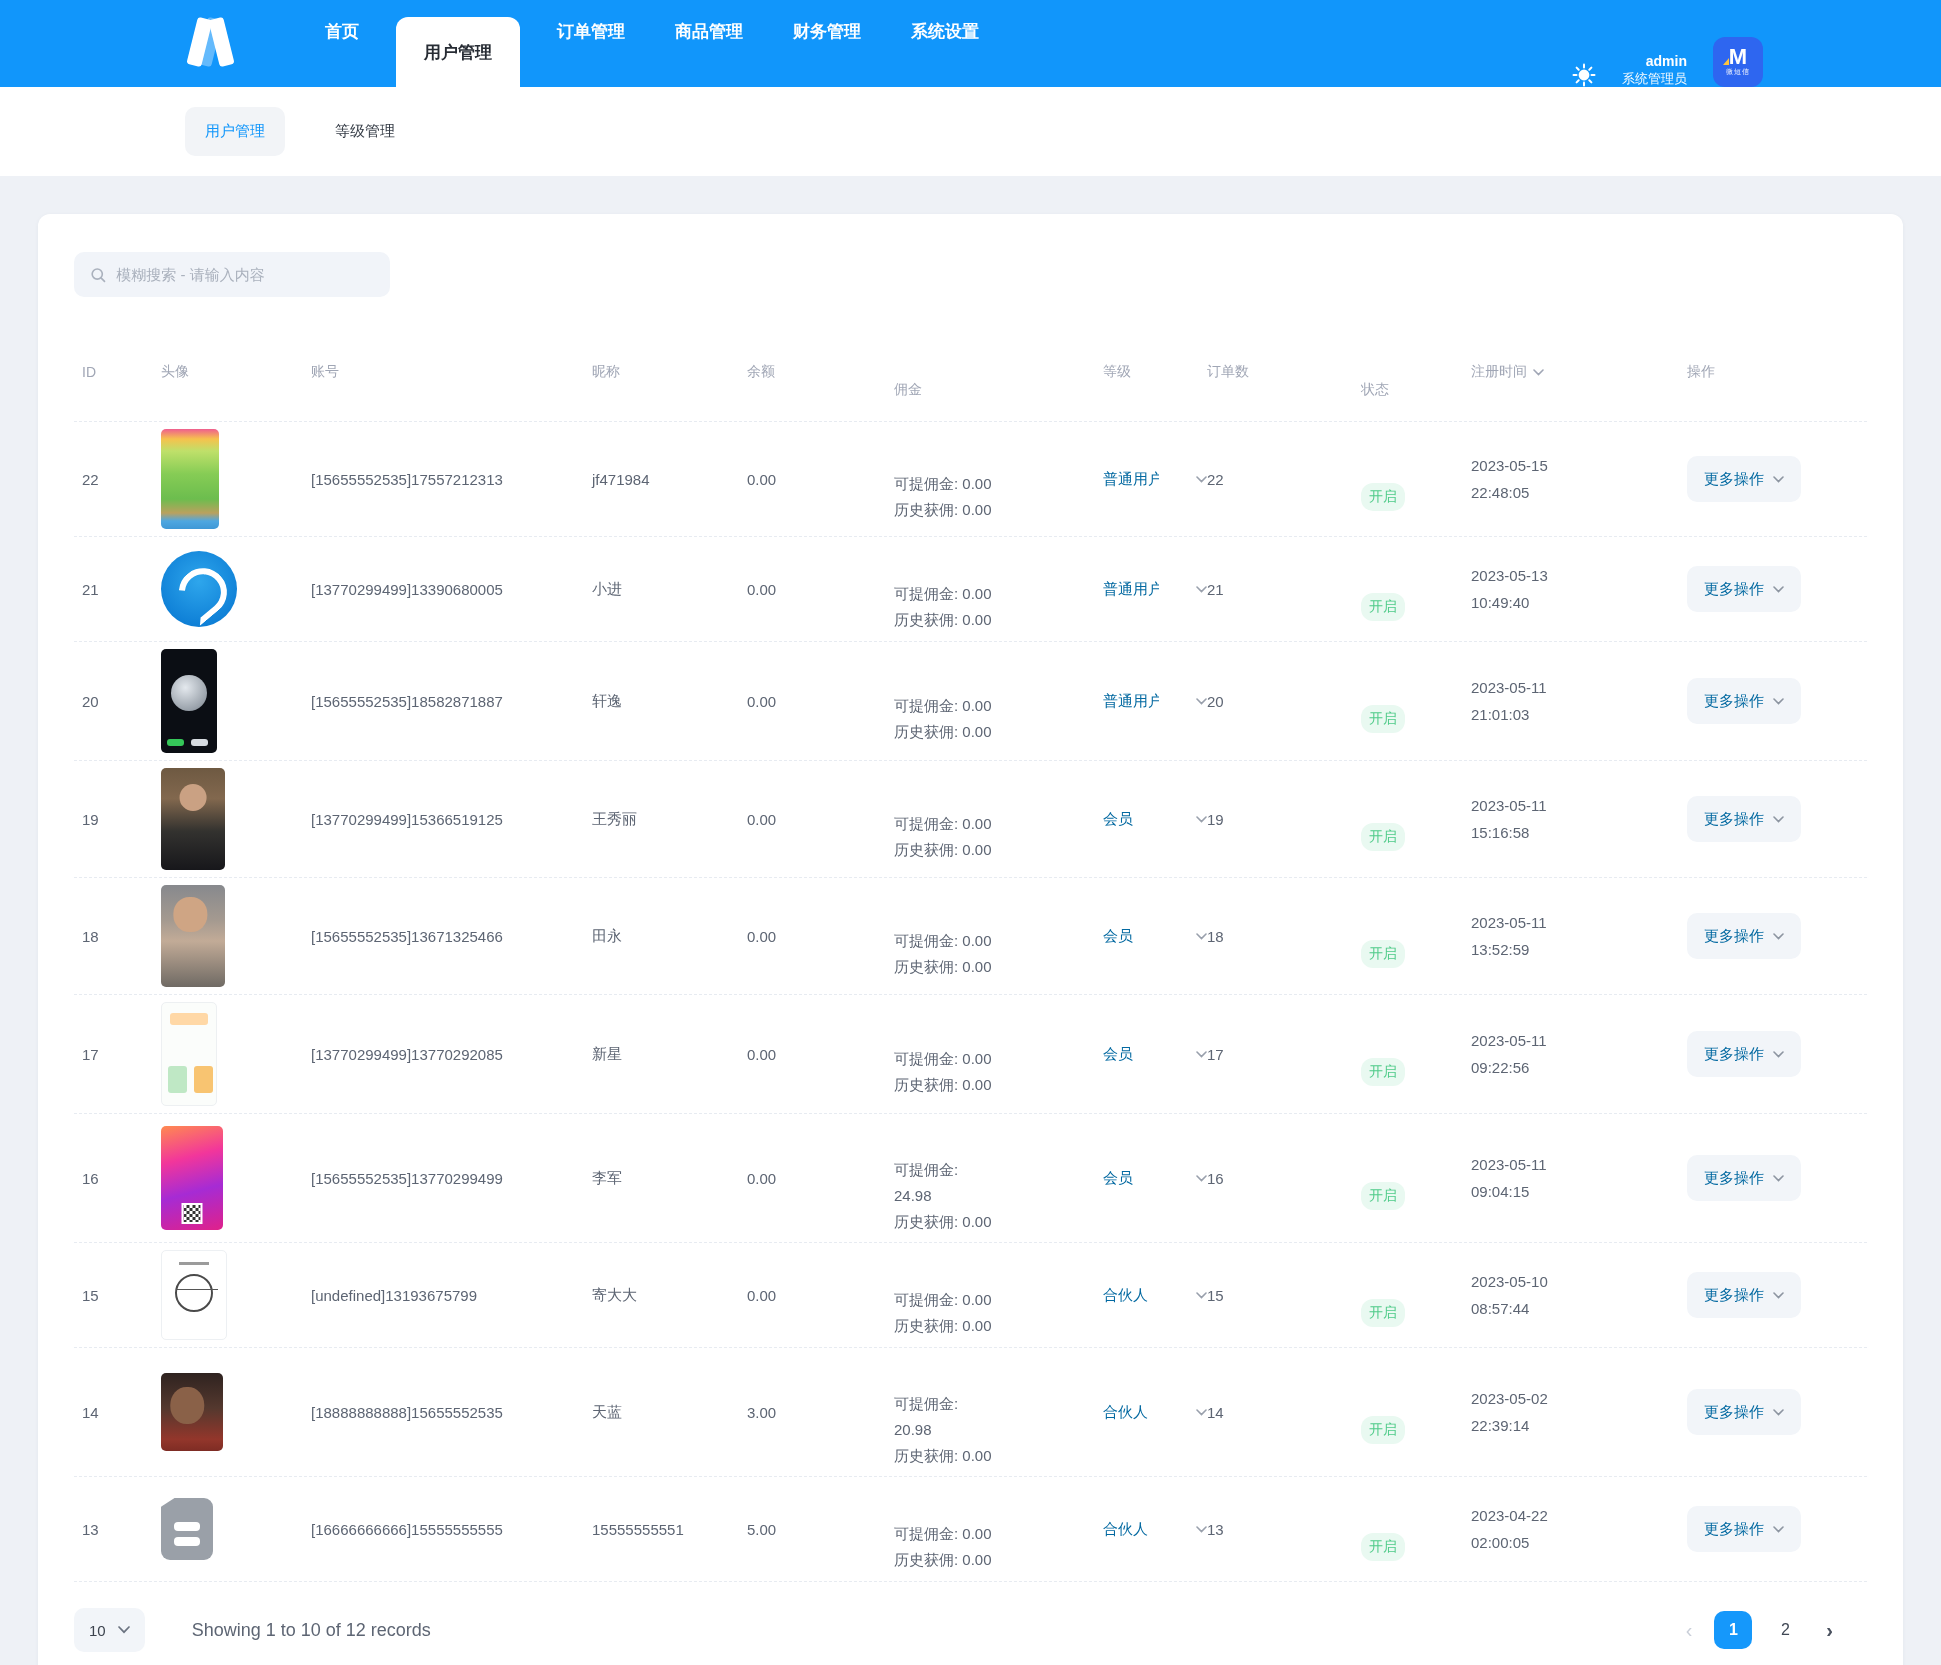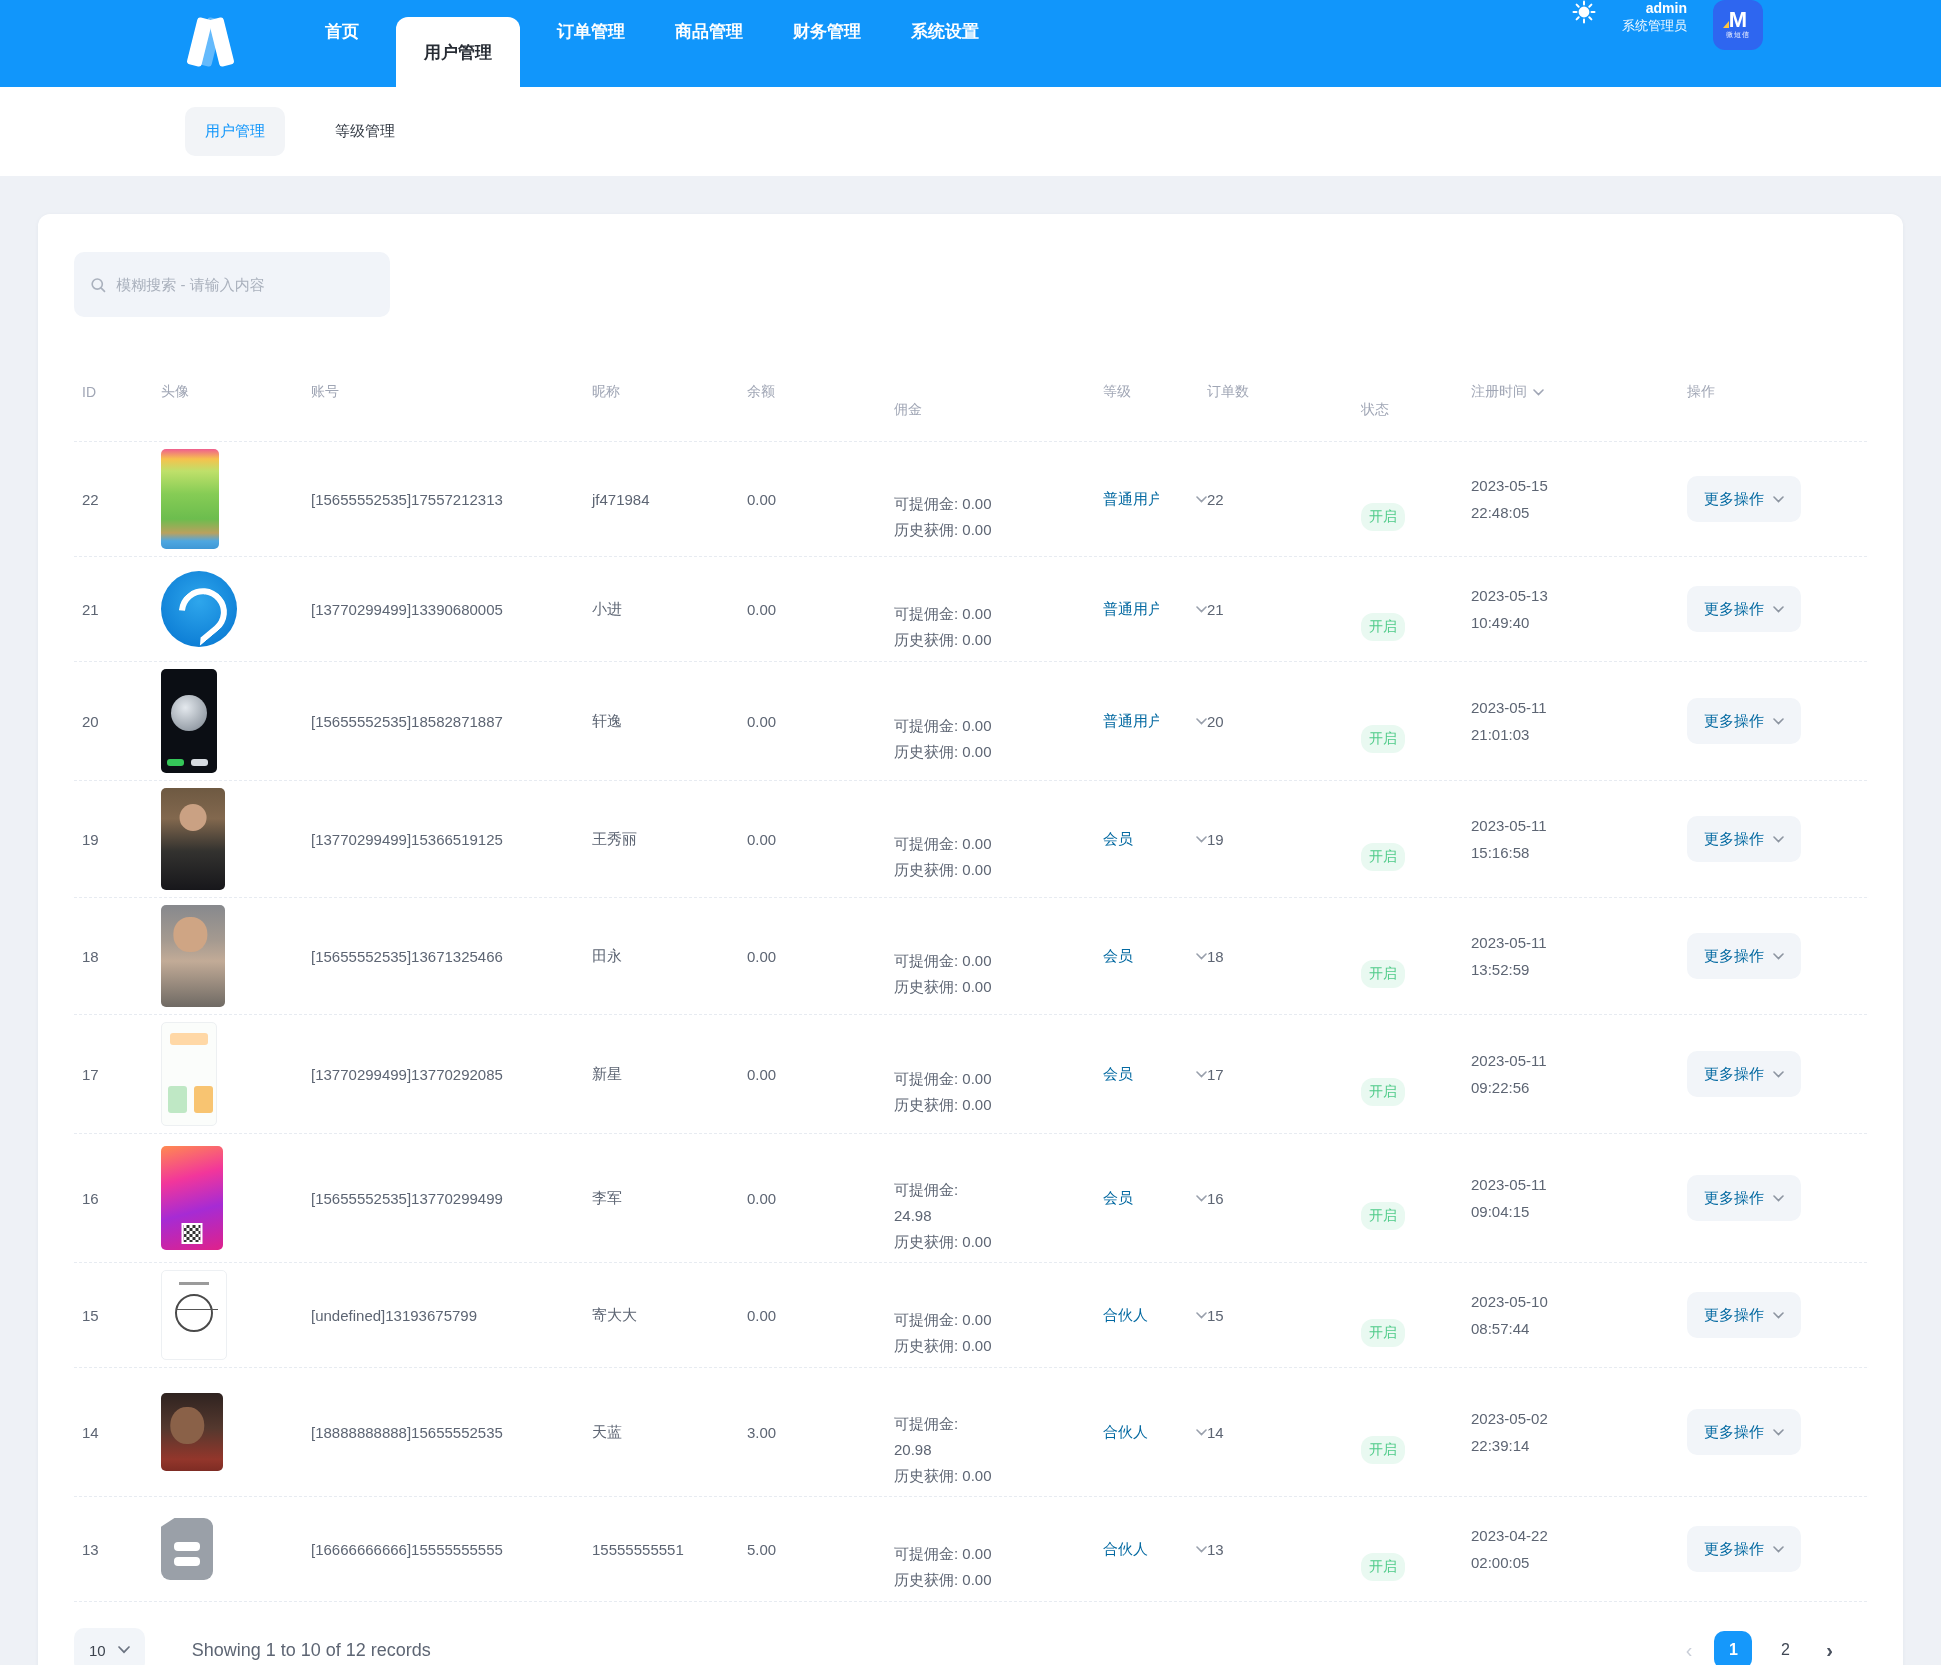--- a/index.html
+++ b/index.html
@@ -9,38 +9,38 @@
   
   .header { height:87px; background:#1196fb; display:flex; align-items:stretch; position:relative; }
   .logo { width:66px; height:50px; margin:18px 0 0 178px; position:relative; flex:none; }
   .logo .bar { position:absolute; top:0; width:15px; height:48px; background:#fff; border-radius:3px; }
   .logo .bar.b1 { left:14px; transform:rotate(14deg); }
   .logo .bar.b2 { left:36px; transform:rotate(-14deg); }
   .logo .bar.b0 { left:24px; transform:rotate(14deg); background:rgba(255,255,255,.35); }
   .main-nav { display:flex; align-items:flex-end; margin-left:56px; }
   .nav-item { color:#fff; font-size:17px; font-weight:bold; padding:0 25px; height:111px; display:flex; align-items:center; cursor:pointer; }
   .nav-item.active { background:#fff; color:#272c34; height:70px; border-radius:12px 12px 0 0; margin:0 12px; padding:0 28px; }
-  .header-right { position:absolute; right:178px; top:0; height:87px; display:flex; align-items:flex-start; gap:26px; }
+  .header-right { position:absolute; right:178px; top:0; height:87px; display:flex; align-items:flex-end; gap:26px; }
   .sun { width:24px; height:24px; }
   .user-meta { text-align:right; color:#fff; line-height:17px; }
   .user-meta .uname { font-size:14px; font-weight:bold; }
   .user-meta .urole { font-size:13px; opacity:.95; }
   .app-avatar { width:50px; height:50px; background:#2e66f0; border-radius:12px; display:flex; flex-direction:column; align-items:center; justify-content:center; color:#fff; }
   .app-avatar .m { font-size:22px; font-weight:bold; line-height:20px; position:relative; }
   .app-avatar .m i { position:absolute; left:-6px; bottom:2px; width:0; height:0; border-left:6px solid transparent; border-bottom:7px solid #ffc53d; font-style:normal; }
   .app-avatar .cap { font-size:7px; letter-spacing:1px; opacity:.9; }
 
   
   .subnav { height:89px; background:#fff; display:flex; align-items:center; padding-left:185px; gap:30px; }
   .subtab { font-size:15px; padding:15px 20px; border-radius:10px; color:#343b45; cursor:pointer; }
   .subtab.active { background:#f2f4f7; color:#1196fb; }
 
   
   .card { background:#fff; border-radius:12px; margin:38px; padding:38px 36px 30px; box-shadow:0 1px 4px rgba(30,50,80,.05); }
-  .search-box { width:316px; height:65px; background:#f1f4f9; border-radius:10px; display:flex; align-items:center; padding:0 16px; gap:10px; margin-bottom:48px; }
+  .search-box { width:316px; height:45px; background:#f1f4f9; border-radius:10px; display:flex; align-items:center; padding:0 16px; gap:10px; margin-bottom:48px; }
   .search-box input { border:none; outline:none; background:transparent; font-size:15px; color:#5d6573; width:100%; font-family:inherit; }
   .search-box input::placeholder { color:#aab1bd; }
 
   
   .thead, .trow { display:grid; grid-template-columns:75px 150px 275px 155px 145px 225px 108px 134px 112px 210px 204px; align-items:center; }
   .thead { color:#a0a6b5; font-size:14px; padding-bottom:22px; border-bottom:1px dashed #e7ebf1; }
   .thead .hcell { display:flex; align-items:center; gap:6px; }
   .trow { border-bottom:1px dashed #e7ebf1; min-height:105px; padding:7px 0; font-size:15px; color:#5d6573; }
   .trow:last-of-type { border-bottom:1px dashed #e7ebf1; }
   .cell { display:flex; align-items:center; }

